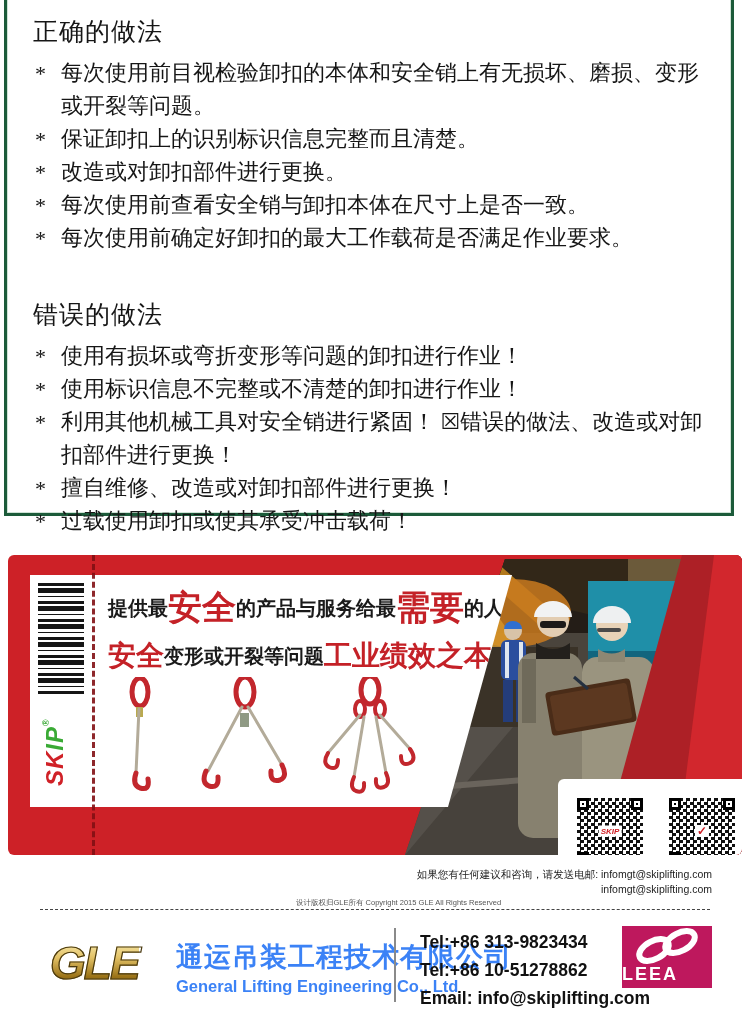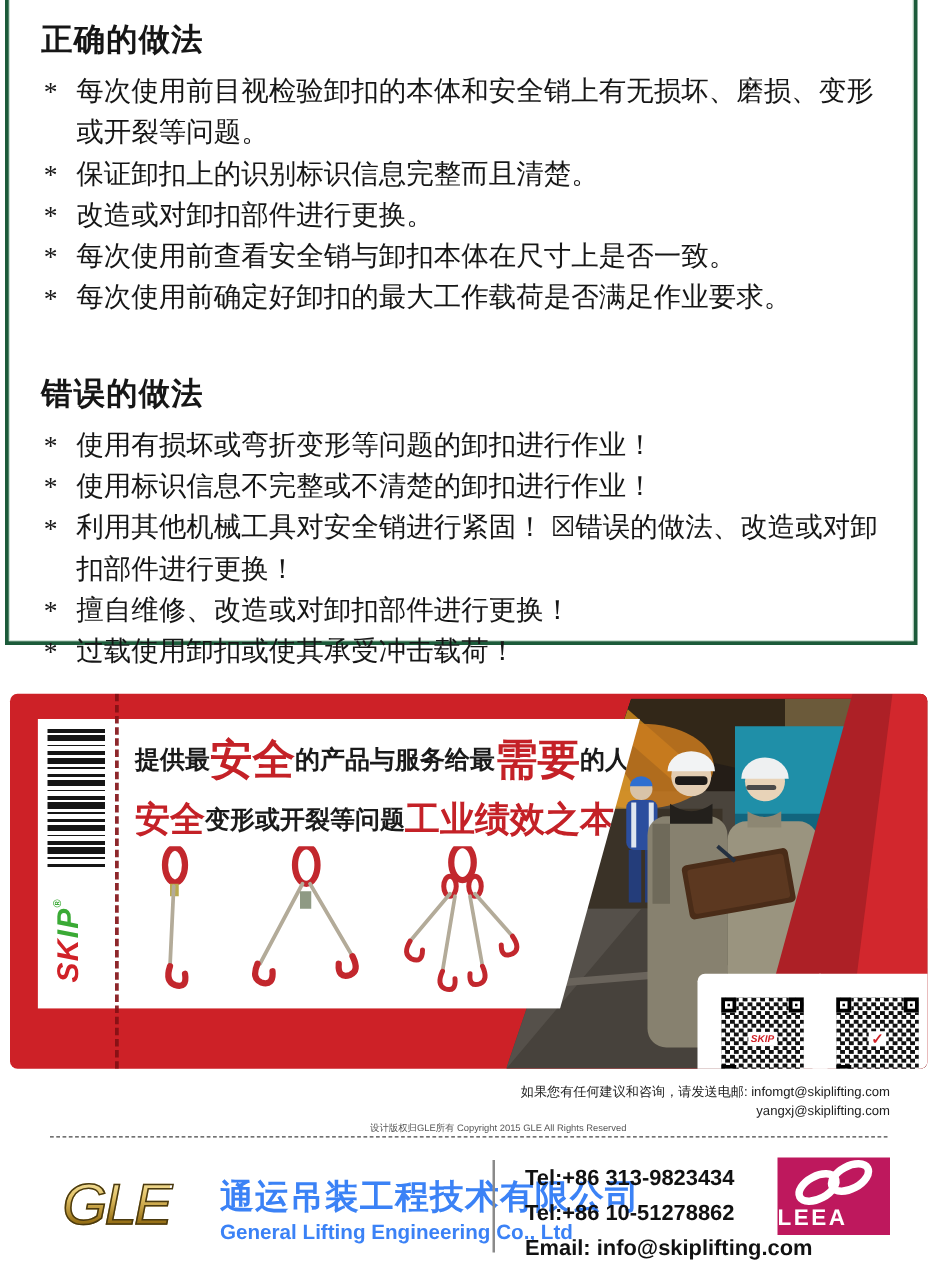--- a/index.html
+++ b/index.html
@@ -8,21 +8,21 @@
     font-family:"Liberation Sans",sans-serif;overflow:hidden;
   }
   
   .doc-frame{
     position:absolute;left:4px;top:-4px;width:730px;height:520px;
     border:3px solid #1c5b3a;background:#fff;box-sizing:border-box;
     box-shadow:inset 0 0 0 1px #cfe3d6;
   }
   .doc-inner{padding:10px 26px 0 26px;color:#161616;
     font-family:"Liberation Serif",serif;}
-  .sec-title{font-size:25px;font-weight:bold;margin:6px 0 8px 0;letter-spacing:1px;}
+  .sec-title{font-size:25px;font-weight:normal;margin:6px 0 8px 0;letter-spacing:1px;}
   .sec-title.second{margin-top:44px;}
   ul.rules{list-style:none;margin:0;padding:0;font-size:22px;line-height:33px;}
   ul.rules li{position:relative;padding-left:28px;}
   ul.rules .star{position:absolute;left:2px;top:1px;font-size:22px;}
   
   .banner{
     position:absolute;left:8px;top:555px;width:734px;height:300px;
     background:#cd2127;border-radius:6px;overflow:hidden;
   }
   .perforation{position:absolute;left:84px;top:0;bottom:0;width:0;
@@ -67,21 +67,21 @@
   .f-tl{left:0;top:0;} .f-tr{right:0;top:0;} .f-bl{left:0;bottom:0;}
   .qr-center{position:absolute;left:50%;top:50%;transform:translate(-50%,-50%);
     background:#fff;padding:1px 2px;font-size:8px;font-weight:bold;font-style:italic;}
   .qr-center.skip{color:#d02127;}
   .qr-center.check{color:#d02127;font-style:normal;font-size:12px;line-height:10px;}
   
   .contact-note{position:absolute;right:38px;top:867px;text-align:right;
     font-size:10.5px;line-height:15px;color:#222;}
   .copyright{position:absolute;left:296px;top:898px;font-size:7.5px;color:#555;}
   .dash-sep{position:absolute;left:40px;right:40px;top:909px;border-top:1px dashed #444;}
-  .gle-logo{position:absolute;left:50px;top:936px;font-size:46px;font-weight:normal;
+  .gle-logo{position:absolute;left:50px;top:936px;font-size:46px;font-weight:bold;
     font-style:italic;letter-spacing:-2px;
     background:linear-gradient(180deg,#fdf4c0 0%,#e3c266 40%,#9c7418 75%,#6e5210 100%);
     -webkit-background-clip:text;background-clip:text;color:transparent;
     -webkit-text-stroke:1.2px #4a3a10;}
   .company{position:absolute;left:176px;top:939px;color:#3b82f6;}
   .company-cn{font-size:27px;font-weight:bold;letter-spacing:1px;}
   .company-en{font-size:16.5px;font-weight:bold;margin-top:2px;}
   .foot-divider{position:absolute;left:394px;top:928px;height:74px;width:0;
     border-left:2px solid #8a8a8a;}
   .tel-block{position:absolute;left:420px;top:928px;font-size:17.5px;font-weight:bold;
@@ -228,21 +228,21 @@
       <div class="finder f-tl"></div>
       <div class="finder f-tr"></div>
       <div class="finder f-bl"></div>
       <div class="qr-center check">✓</div>
     </div>
   </div>
 </div>
 
 <div class="contact-note">
   <div>如果您有任何建议和咨询，请发送电邮: infomgt@skiplifting.com</div>
-  <div>yangxj@skiplifting.com</div>
+  <div>infomgt@skiplifting.com</div>
 </div>
 <div class="copyright">设计版权归GLE所有 Copyright 2015 GLE All Rights Reserved</div>
 <div class="dash-sep"></div>
 
 <div class="gle-logo">GLE</div>
 <div class="company">
   <div class="company-cn">通运吊装工程技术有限公司</div>
   <div class="company-en">General Lifting Engineering Co., Ltd</div>
 </div>
 <div class="foot-divider"></div>

